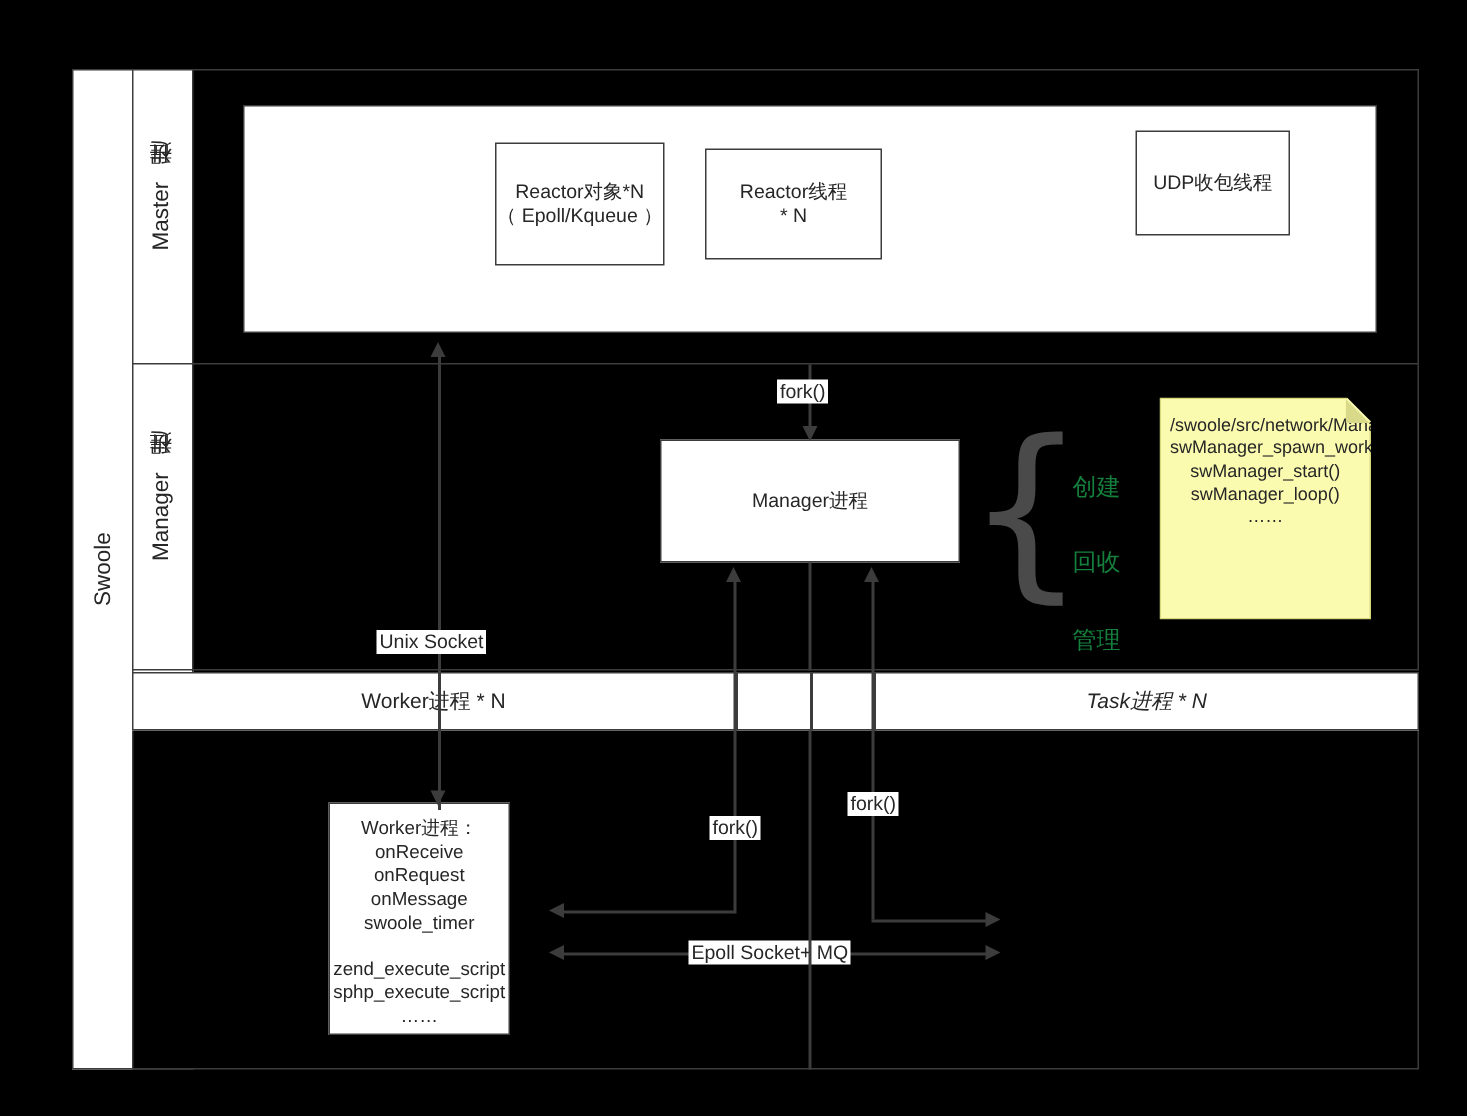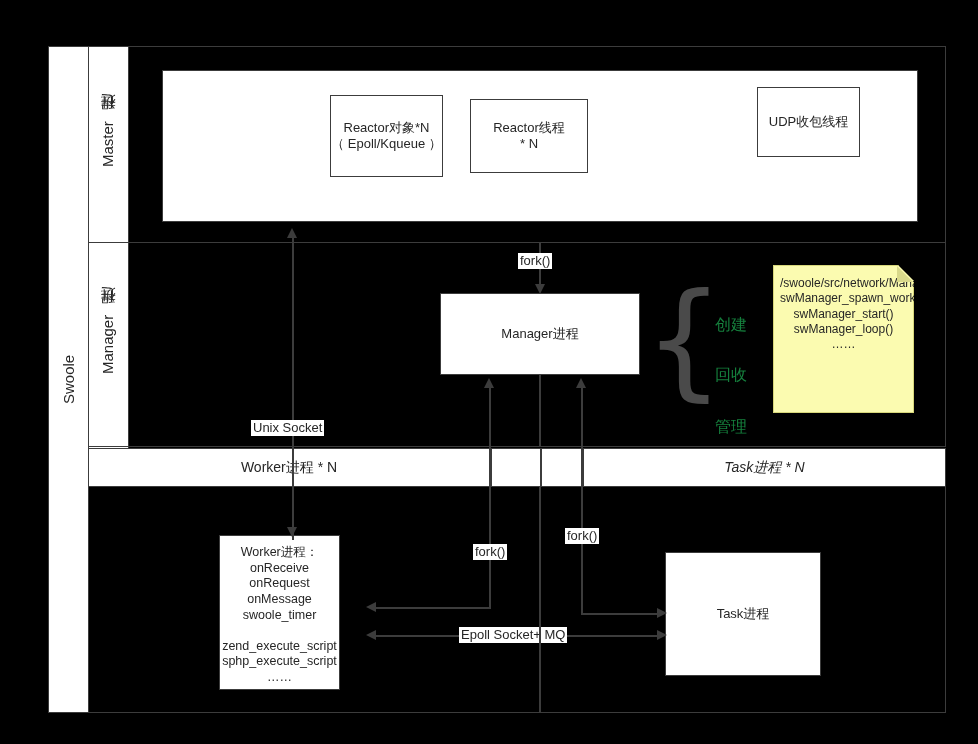--- a/index.html
+++ b/index.html
@@ -124,21 +124,20 @@
 
   <div class="box" id="b-worker" style="white-space:pre-line;">Worker进程：
 onReceive
 onRequest
 onMessage
 swoole_timer
 
 zend_execute_script
 sphp_execute_script
 ……</div>
-  <div class="box" id="b-task">Task进程</div>
 
   <div class="vline" style="left:539px;top:243px;height:48px;"></div>
   <div class="ar ar-dn" style="left:534.5px;top:284px;"></div>
   <div class="lbl" style="left:518px;top:253px;">fork()</div>
 
   <div class="vline" style="left:292px;top:232px;height:308px;"></div>
   <div class="ar ar-up" style="left:287px;top:228px;"></div>
   <div class="ar ar-dn" style="left:287px;top:527px;"></div>
   <div class="lbl" style="left:251px;top:376px;margin-top:44px;">Unix Socket</div>
 

